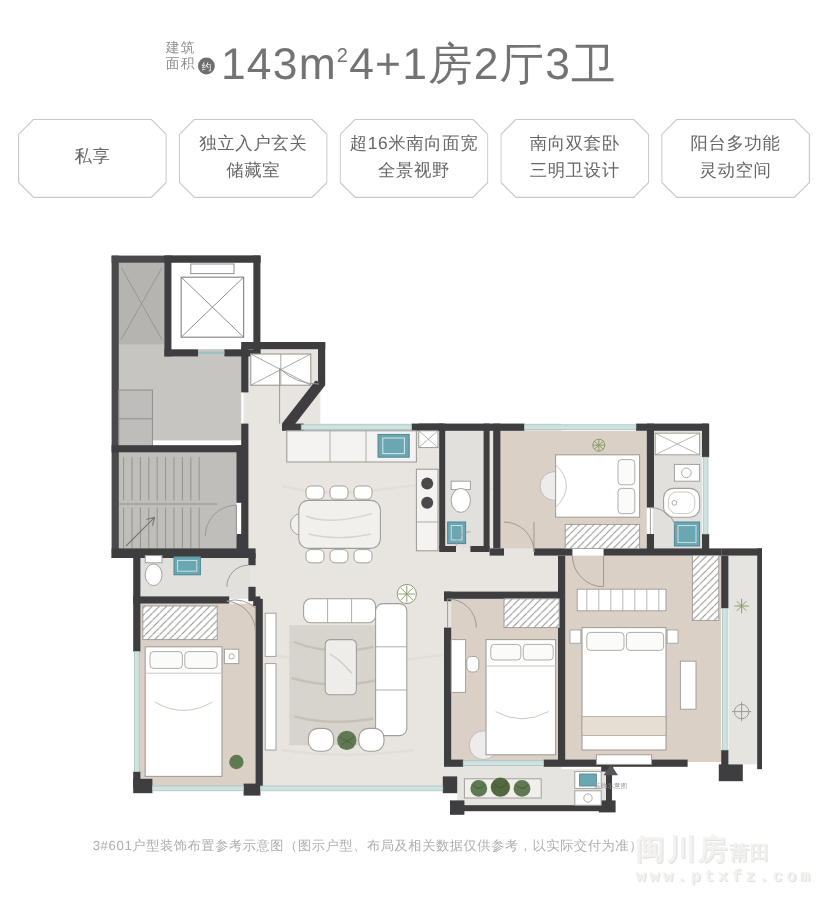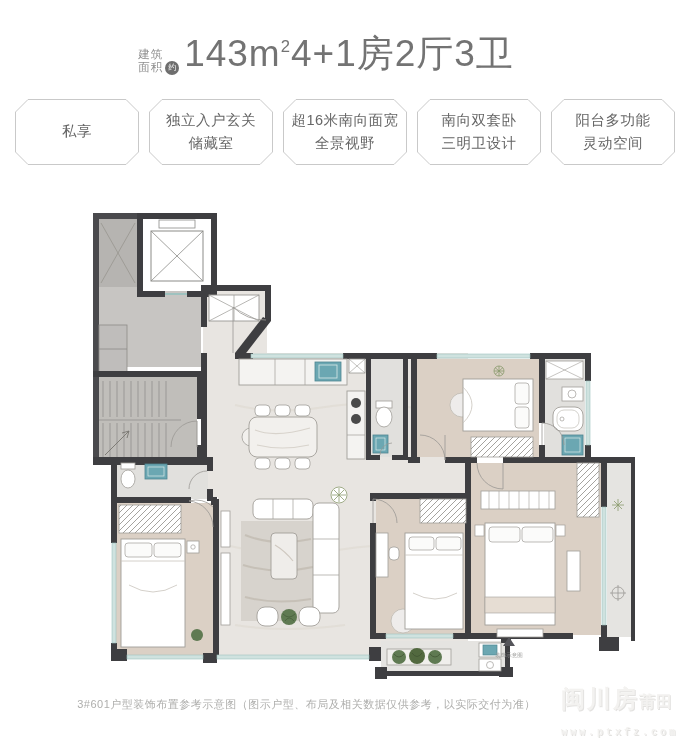--- a/index.html
+++ b/index.html
@@ -1,20 +1,20 @@
 <!DOCTYPE html>
 <html><head>
 <meta charset="utf-8">
 <style>
   html,body{margin:0;padding:0;background:#fff;}
   .page{position:relative;width:690px;height:752px;background:#ffffff;overflow:hidden;
         font-family:"Liberation Sans","DejaVu Sans",sans-serif;}
   
   .title-row{position:absolute;top:34px;left:0;width:652px;display:flex;
-             justify-content:center;align-items:flex-end;}
+             justify-content:center;align-items:flex-start;}
   .area-label{font-size:11.5px;color:#8f8f8f;line-height:1.18;letter-spacing:1px;text-align:left;}
   .approx-badge{width:14px;height:14px;border-radius:50%;background:#6e6e6e;color:#fff;
                 font-size:8px;display:flex;align-items:center;justify-content:center;
                 margin:14px 5px 0 2px;}
   .big-title{font-size:37px;font-weight:400;color:#737373;letter-spacing:1px;margin:0;line-height:1.1;}
   .big-title sup{font-size:.45em;vertical-align:14px;}
   
   .badges{position:absolute;top:99px;left:0;width:690px;display:flex;justify-content:center;gap:10px;}
   .badge{position:relative;width:124px;height:66px;}
   .badge svg{position:absolute;inset:0;}
@@ -23,21 +23,21 @@
   
   .plan{position:absolute;left:85px;top:205px;width:560px;height:480px;}
   
   .caption{position:absolute;top:697px;left:1px;width:611px;text-align:center;
            font-size:11px;color:#aeaeac;letter-spacing:.5px;}
   
   .watermark{position:absolute;right:12px;bottom:14px;text-align:left;color:#f3f2f0;
              text-shadow:1px 1px 0 #e3e2e0;user-select:none;line-height:1;}
   .wm-brand{font-size:24px;font-weight:bold;letter-spacing:2px;}
   .wm-suffix{font-size:16px;font-weight:bold;letter-spacing:1px;}
-  .wm-url{font-size:10px;letter-spacing:3px;margin-top:17px;font-family:"Liberation Mono","DejaVu Sans Mono",monospace;font-weight:bold;}
+  .wm-url{font-size:14px;letter-spacing:3px;margin-top:3px;font-family:"Liberation Mono","DejaVu Sans Mono",monospace;font-weight:bold;}
 </style>
 </head>
 <body>
 
 <div class="page">
 
   <div class="title-row">
     <div class="area-label">
       <div>建筑</div>
       <div>面积</div>

